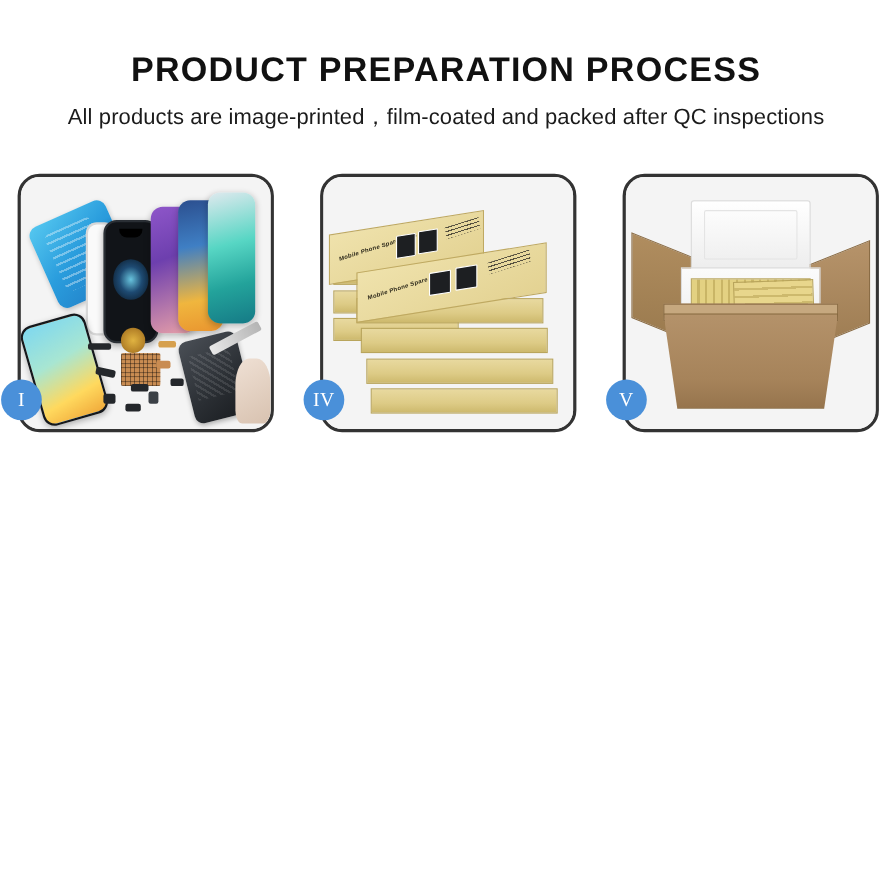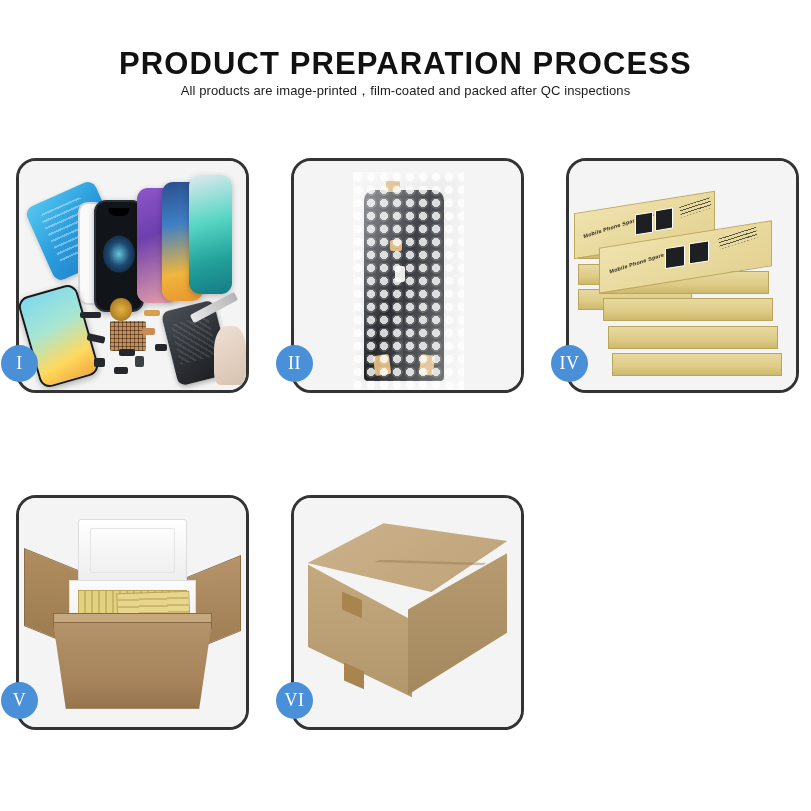--- a/index.html
+++ b/index.html
@@ -19,21 +19,22 @@
 
   .main-title {
     font-size: 31px;
     font-weight: 700;
     letter-spacing: 1.1px;
     color: #111111;
     font-family: "Liberation Sans", sans-serif;
   }
 
   .subtitle {
-    font-size: 13px;
+    margin-top: 11px;
+    font-size: 20px;
     font-weight: 400;
     color: #1b1b1b;
     letter-spacing: 0.1px;
   }
 
   
   .grid {
     position: absolute;
     left: 16px;
     top: 158px;
@@ -467,39 +468,20 @@
           <div class="ph-part p7"></div>
           <div class="ph-part p8"></div>
           <div class="ph-part p9"></div>
           <div class="ph-tweezer"></div>
           <div class="ph-hand"></div>
         </div>
       </div>
       <div class="badge">I</div>
     </div>
 
-    <div class="panel">
-      <div class="panel-inner">
-        <div class="scene">
-          <div class="bw-bag">
-            <div class="bw-item">
-              <div class="bw-flex"></div>
-              <div class="bw-conn"></div>
-            </div>
-            <div class="bw-tape t1"></div>
-            <div class="bw-tape t2"></div>
-            <div class="bw-tape t3"></div>
-            <div class="bw-tape t4"></div>
-            <div class="bw-bubbles"></div>
-            <div class="bw-sheen"></div>
-          </div>
-        </div>
-      </div>
-      <div class="badge">II</div>
-    </div>
 
 
     <div class="panel">
       <div class="panel-inner">
         <div class="stack">
 
           <div class="kbox" style="left:4%; top:34%; width:50%; height:9%;"></div>
           <div class="kbox" style="left:4%; top:45%; width:50%; height:9%;"></div>
           <div class="kbox" style="left:4%; top:56%; width:50%; height:9%;"></div>
 
@@ -535,28 +517,15 @@
           <div class="c5-foam-box"></div>
           <div class="c5-yellow"></div>
           <div class="c5-yellow2"></div>
           <div class="c5-body-top"></div>
           <div class="c5-body"></div>
         </div>
       </div>
       <div class="badge">V</div>
     </div>
 
-    <div class="panel">
-      <div class="panel-inner">
-        <div class="c6">
-          <div class="c6-top"></div>
-          <div class="c6-left"></div>
-          <div class="c6-right"></div>
-          <div class="c6-seam"></div>
-          <div class="c6-tape1"></div>
-          <div class="c6-tape2"></div>
-        </div>
-      </div>
-      <div class="badge">VI</div>
-    </div>
 
   </div>
 </div>
 
 </body></html>

